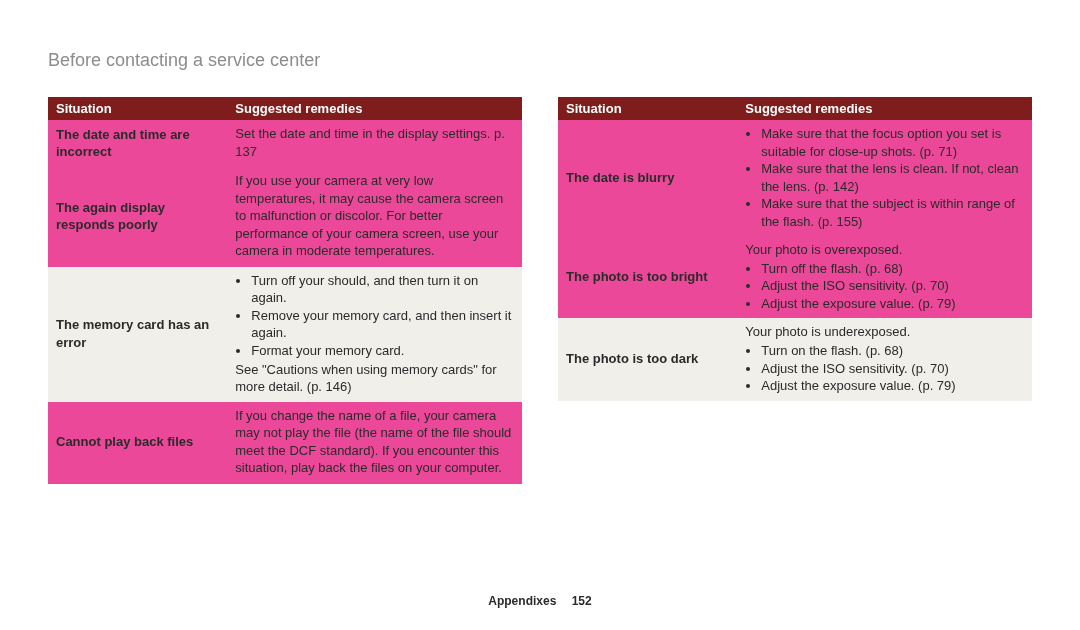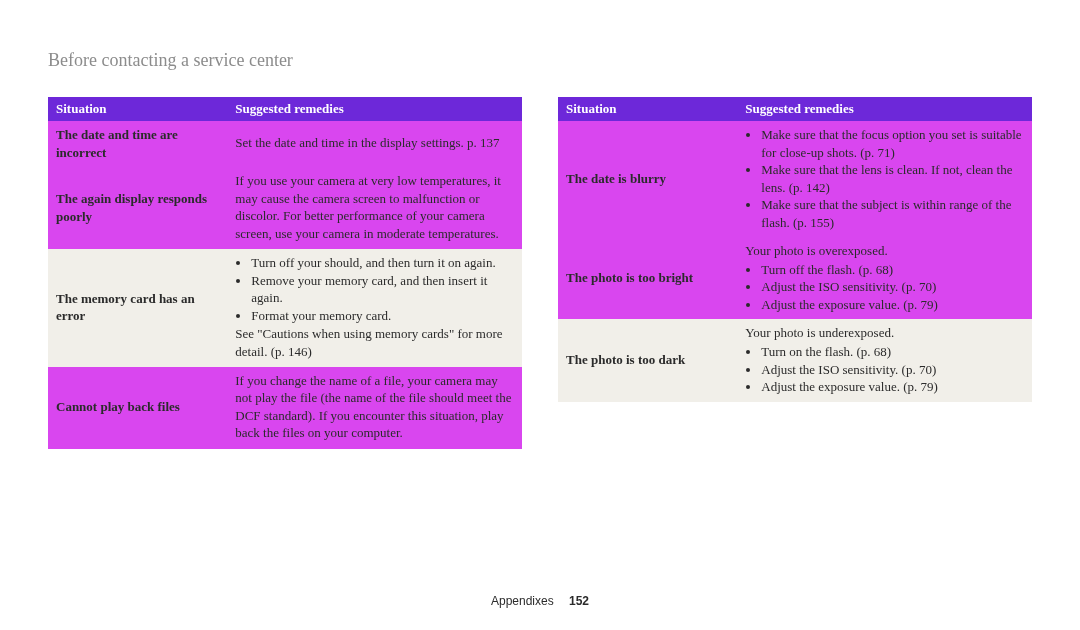--- a/index.html
+++ b/index.html
@@ -9,42 +9,41 @@
     font-size: 13px;
     color: #2b2b2b;
     background: #ffffff;
     width: 1080px;
     height: 630px;
     box-sizing: border-box;
     position: relative;
   }
   .page {
     padding: 50px 48px 0 48px;
-    font-family: Liberation Serif, serif;
   }
   .page-title {
     font-size: 18px;
     font-weight: 400;
     color: #8c8c8c;
     margin-bottom: 26px;
   }
   .columns {
     display: flex;
     gap: 36px;
   }
   .col {
     flex: 1;
   }
   table {
     border-collapse: collapse;
     width: 100%;
     table-layout: fixed;
   }
   th {
-    background: #6d28d9;
+    background: #7f1d1d;
     color: #ffffff;
     text-align: left;
     font-weight: 600;
     font-size: 13px;
     padding: 4px 8px;
   }
   th.situation {
     width: 37%;
   }
   th.remedies {
@@ -53,21 +52,21 @@
   td {
     padding: 5px 8px 6px 8px;
     vertical-align: middle;
     font-size: 13px;
     line-height: 1.35;
   }
   td.sit {
     font-weight: 700;
     color: #2b2b2b;
   }
-  tr.odd td  { background: #d946ef; }
+  tr.odd td  { background: #ec4899; }
   tr.even td { background: #f1efe9; }
   ul {
     margin: 0;
     padding-left: 16px;
     list-style: disc;
   }
   ul li {
     margin: 0;
     padding: 0;
   }
@@ -75,21 +74,21 @@
   .outro { margin: 1px 0 0 0; }
   .footer {
     position: absolute;
     bottom: 22px;
     left: 0;
     right: 0;
     text-align: center;
     font-size: 12px;
     color: #2b2b2b;
   }
-  .footer .section-name { font-weight: 400; }
+  .footer .section-name { font-weight: 700; }
   .footer .page-num { font-weight: 700; margin-left: 12px; }
 </style>
 </head>
 <body>
 
 <div class="page">
   <div class="page-title">Before contacting a service center</div>
 
   <div class="columns">
 

